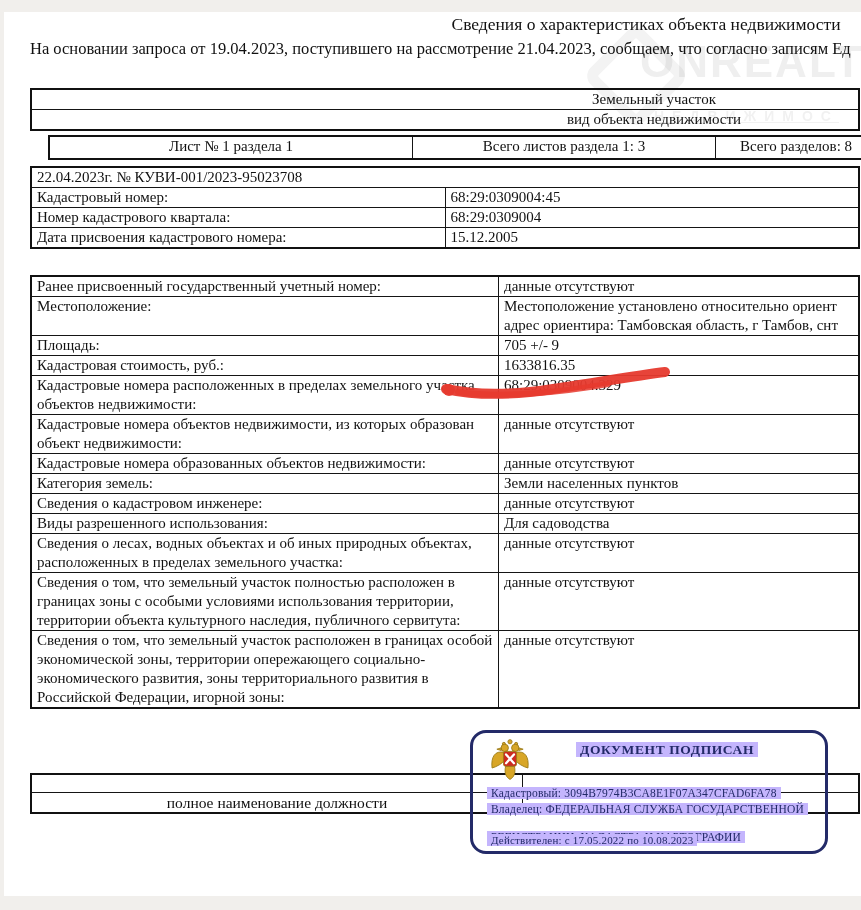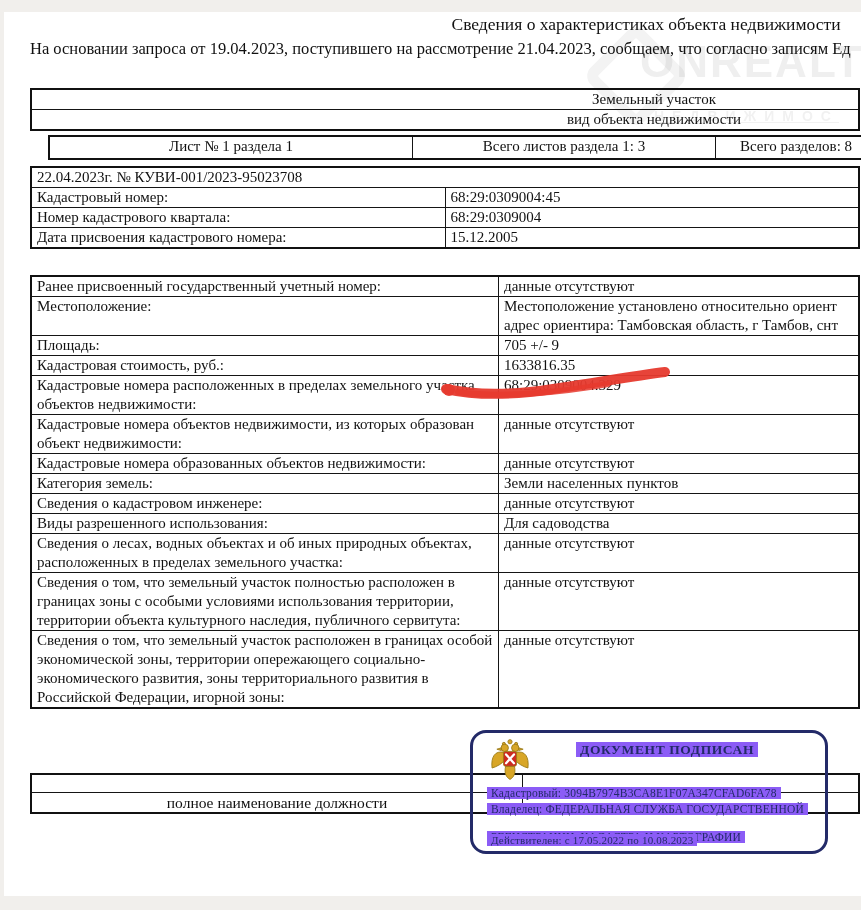--- a/index.html
+++ b/index.html
@@ -66,21 +66,21 @@
   
   #stamp{
     position:absolute;left:466px;top:718px;width:352px;height:118px;
     border:3.5px solid #232a68;border-radius:16px;background:transparent;
     color:#232a68;
   }
   #stamp .s-head{
     position:absolute;left:40px;right:4px;text-align:center;
     font-weight:bold;font-size:13.5px;letter-spacing:.6px;white-space:nowrap;
   }
-  #stamp .s-head span, #stamp .s-line span{background:#8b5cf6;padding:0 4px;}
+  #stamp .s-head span, #stamp .s-line span{background:#c4b5fd;padding:0 4px;}
   #stamp .s-line{
     position:absolute;left:14px;font-size:11.5px;letter-spacing:.2px;white-space:nowrap;
   }
   .eagle{position:absolute;left:16px;top:4px;}
 </style>
 </head>
 <body>
 
 <div id="page">
 

